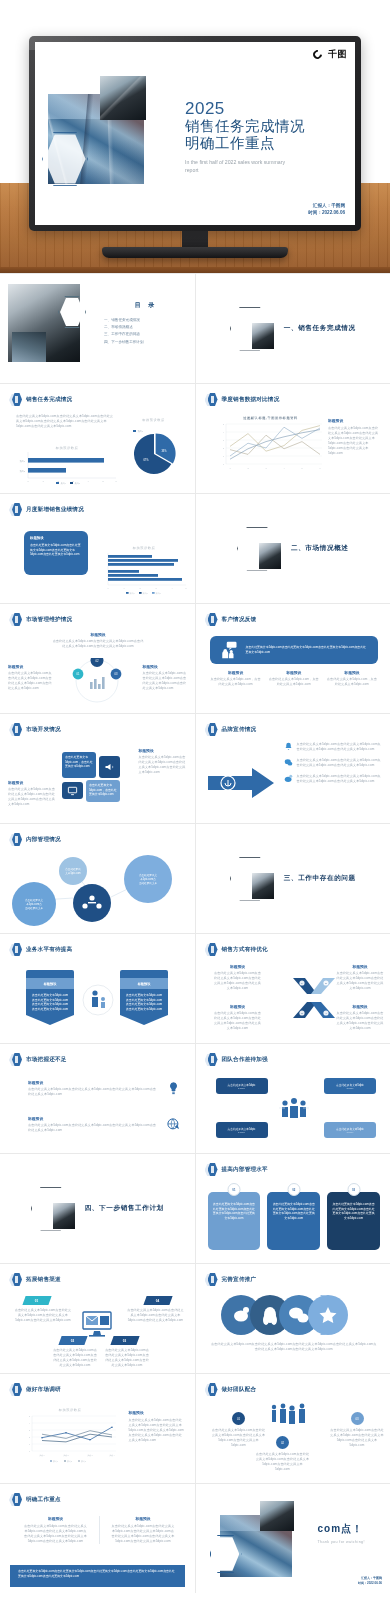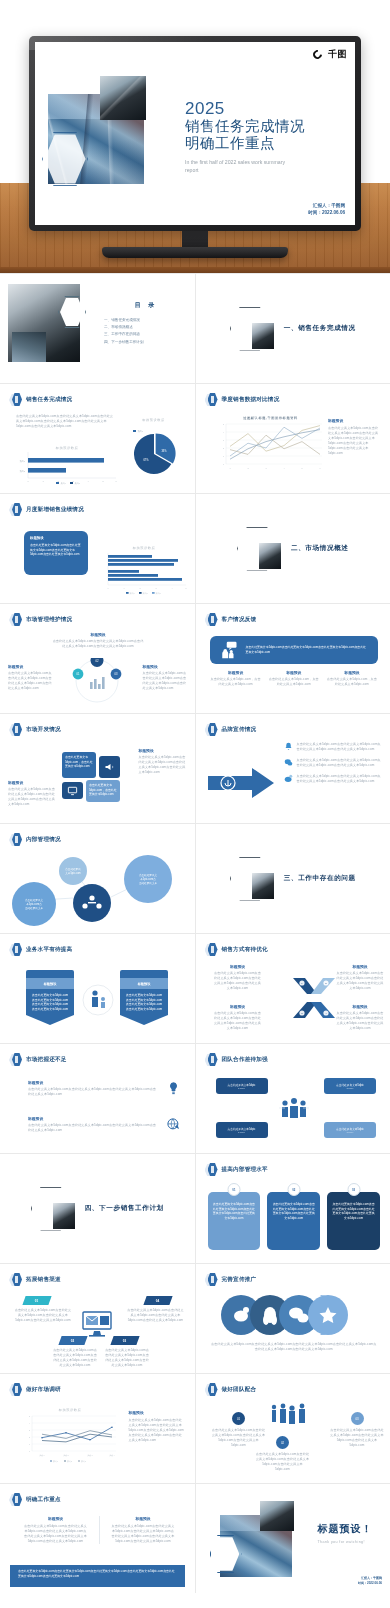--- a/index.html
+++ b/index.html
@@ -970,21 +970,21 @@
 
   <div class="slide">
     <div class="ty-photos">
       <div class="ty-big"></div>
       <div class="ty-small"></div>
       <div class="ty-hex">
           <i></i>
         </div>
     </div>
     <div class="ty-main">
-      <div class="ty-cn">标题预设！</div>
+      <div class="ty-cn">com点！</div>
       <div class="ty-en">Thank you for watching!</div>
     </div>
     <div class="ty-meta">
       <div>汇报人：千图网</div>
       <div>时间：2022.06.06</div>
     </div>
   </div>
 
 </div>
 

